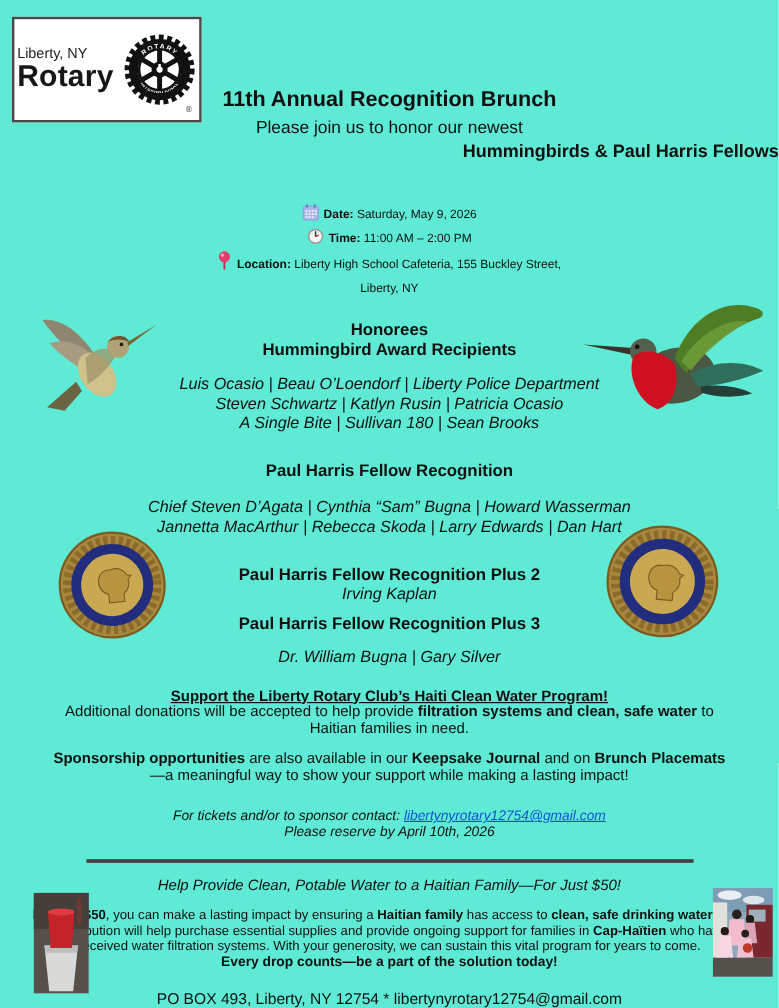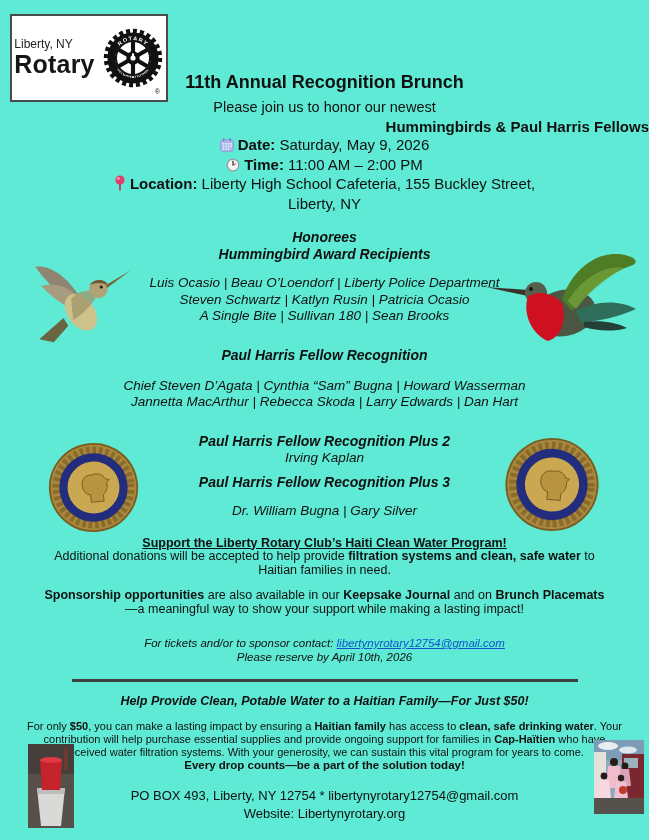--- a/index.html
+++ b/index.html
@@ -22,44 +22,44 @@
   .logo-org  { font-size:25px; font-weight:bold; color:#161616; letter-spacing:0.2px; }
   .wheel { width:62px; height:62px; }
   .reg-mark { position:absolute; right:6px; bottom:5px; font-size:7px; color:#222; }
 
   
   .title { font-size:18px; font-weight:bold; margin:0 0 6px 0; }
   .subtitle1 { font-size:14.5px; margin:0 0 3px 0; }
   .subtitle2 { font-size:15px; font-weight:bold; margin:0;text-align:right; }
 
   
-  .details { font-size:15px; line-height:19.5px; }
+  .details { margin-top:35px; font-size:10px; line-height:19.5px; }
   .details b { font-weight:bold; }
   .inline-icon { display:inline-block; vertical-align:-2px; margin-right:4px; }
 
   
-  .sec-head { font-size:14px; font-weight:bold; font-style:italic; line-height:17px; margin:0;text-align:center; }
+  .sec-head { font-size:14px; font-weight:bold; line-height:17px; margin:0;text-align:center; }
   .names { font-size:13.5px; font-style:italic; line-height:16.5px; margin:0; }  .gap8 { height:8px; }
   .gap12 { height:12px; } .gap14 { height:14px; }
   .honorees { margin-top:16px; }
   .phf { margin-top:22px; }
   .plus { margin-top:22px; }
 
   
   .support { margin-top:17px; font-size:12.5px; line-height:13.5px; max-width:572px; margin-left:auto; margin-right:auto; }
   .support b { font-weight:bold; }
   .support .head { font-weight:bold;text-decoration:underline; }
 
   
   .tickets { margin-top:20px; font-style:italic; font-size:11.5px; line-height:14px; }
   .email-link { color:#1155cc; text-decoration:underline; }
 
   
   .divider { width:506px; margin:15px auto 7px auto; border:0; border-top:3px solid #3f3f3f; }
-  .help-head { font-size:12.5px; font-weight:bold; font-style:italic; margin:12px; }
+  .help-head { font-size:12.5px; font-weight:normal; font-style:italic; margin:12px; }
   .fifty { margin:8px auto 0 auto; width:604px; font-size:11px; line-height:13px; }
   .fifty b { font-weight:bold; }
   .fifty .closing { font-weight:bold; font-size:11.5px; }
 
   
   .footer { margin-top:15px; font-size:13px; line-height:17.5px; }
 
   
   .abs { position:absolute; }
   .hb-left  { left:24px; top:258px; width:108px; height:92px; }

